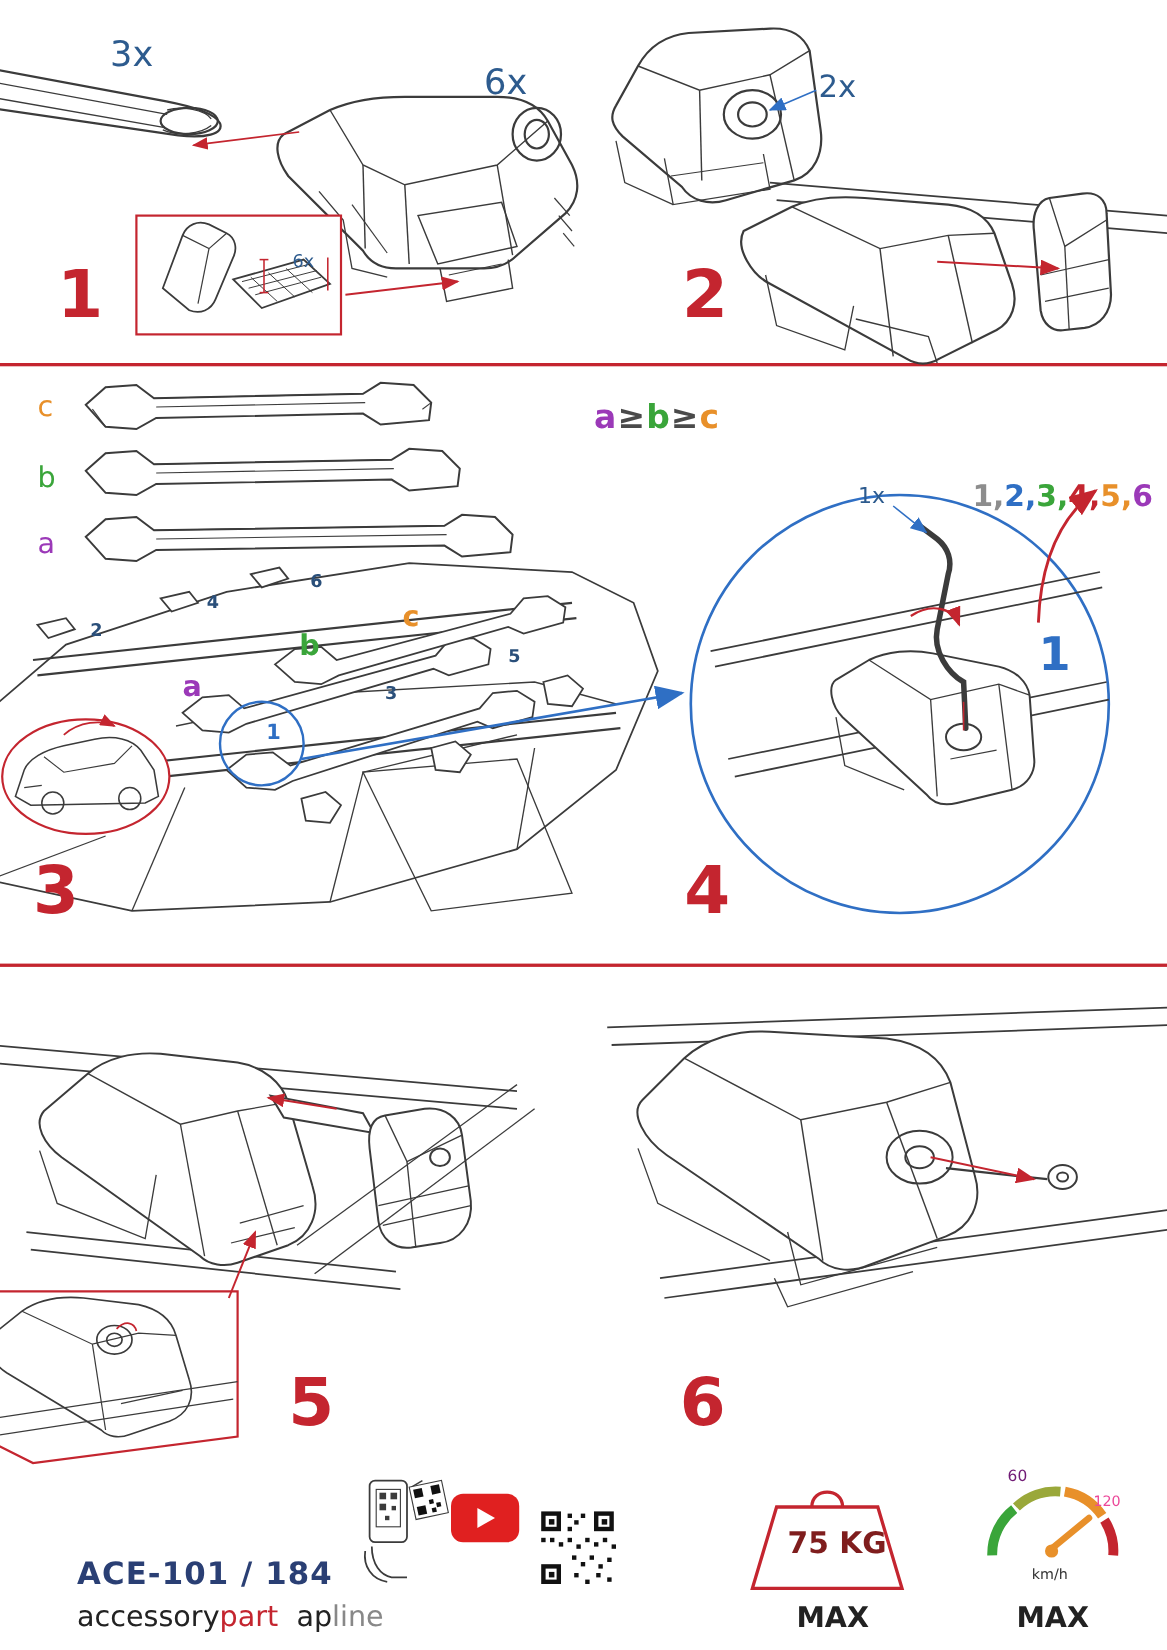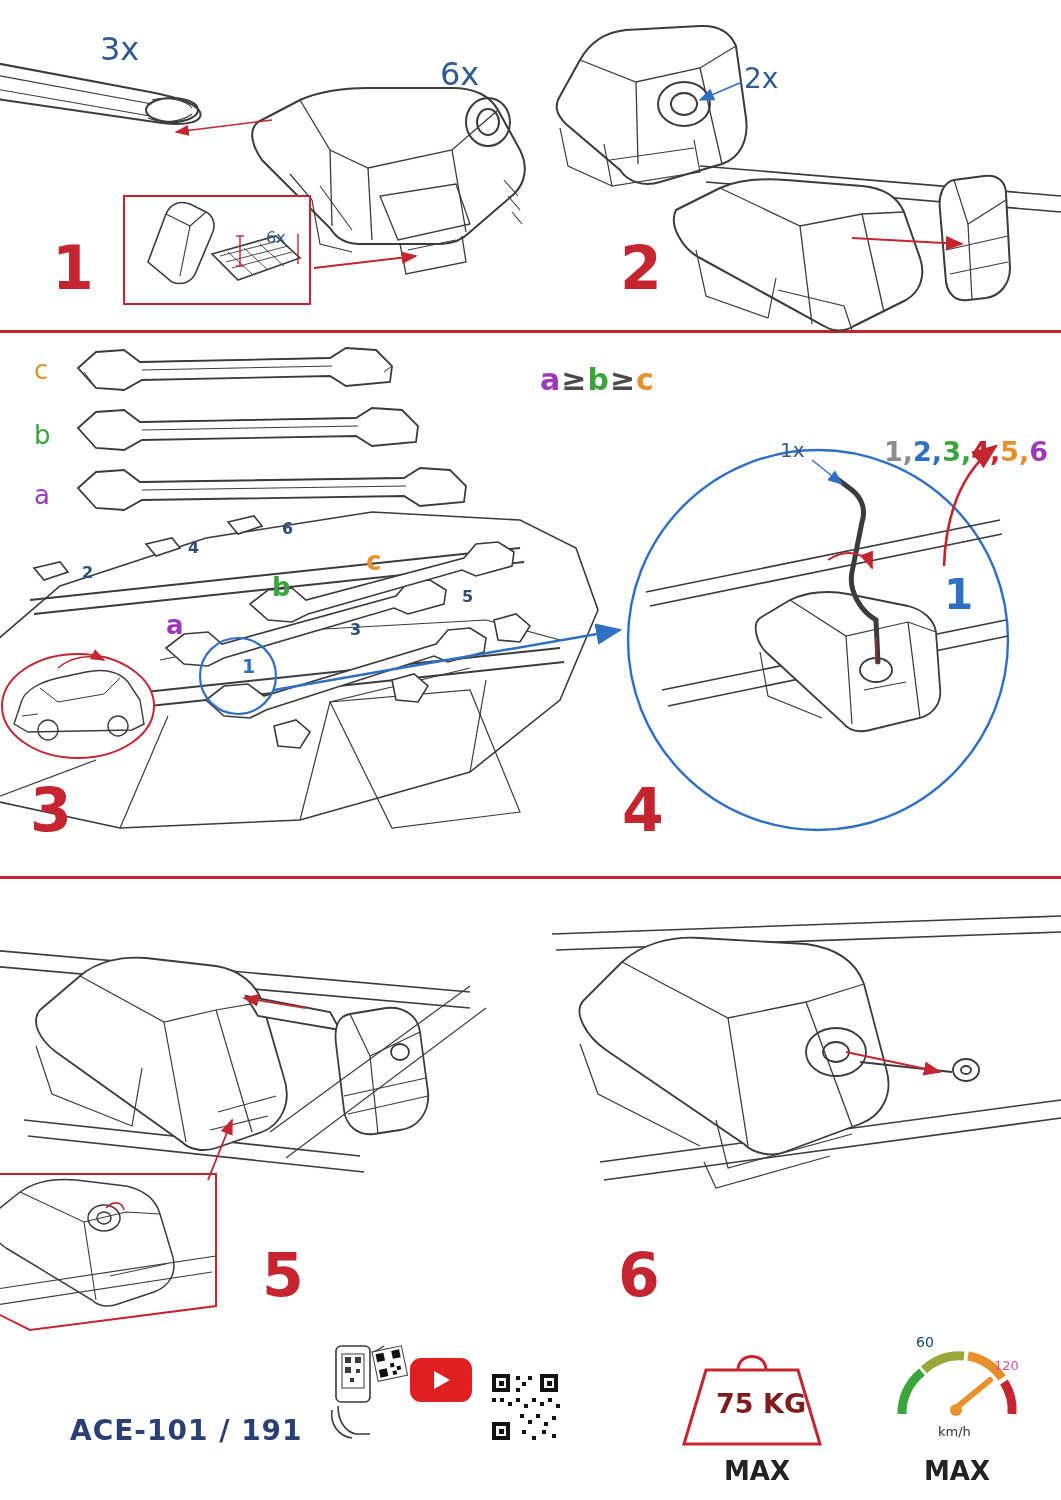--- a/index.html
+++ b/index.html
@@ -139,21 +139,21 @@
     font-size:26px; font-weight:bold; color:#222;
   }
   .kg-text {
     position:absolute; left:716px; top:1388px;
     font-size:27px; font-weight:bold; color:#7f1d1d;
   }
   .kmh-text {
     position:absolute; left:938px; top:1424px;
     font-size:13px; color:#333;text-align:right;
   }
-  .sp60 { position:absolute; left:916px; top:1334px; font-size:14px; color:#0c4a6e; }
+  .sp60 { position:absolute; left:916px; top:1334px; font-size:14px; color:#701a75; }
   .sp120 { position:absolute; left:994px; top:1358px; font-size:13px; color:#ec4899; }
 
   
   #yt {
     position:absolute; left:410px; top:1358px;
     width:62px; height:44px; background:#e02020; border-radius:11px;
   }
   #yt:after {
     content:""; position:absolute; left:24px; top:13px;
     border-left:16px solid #fff;
@@ -569,21 +569,24 @@
   <div class="roofnum" id="rn3">3</div>
   <div class="roofnum" id="rn5">5</div>
   <div class="roofnum" id="rn1">1</div>
 
   <div class="rooflet" id="rl-c">c</div>
   <div class="rooflet" id="rl-b">b</div>
   <div class="rooflet" id="rl-a">a</div>
 
   <div id="big1">1</div>
 
-  <div id="product-code">ACE-101 / 191</div>
+  <div id="product-code">ACE-101 / 184</div>
+  <div id="brandline">
+    <span class="accessory">accessory</span><span class="part">part</span>&nbsp;&nbsp;<span class="ap">ap</span><span class="line">line</span>
+  </div>
 
   <div class="kg-text">75 KG</div>
   <div id="weight-max">MAX</div>
   <div id="speed-max">MAX</div>
   <div class="kmh-text">km/h</div>
   <div class="sp60">60</div>
   <div class="sp120">120</div>
 
   <div id="yt"></div>
 

